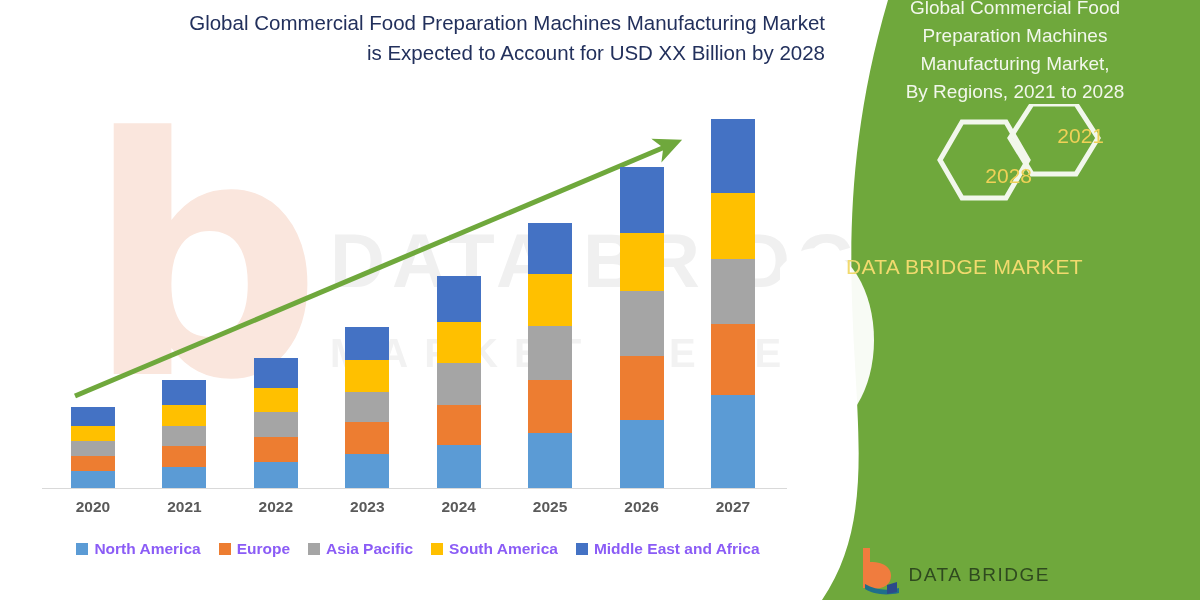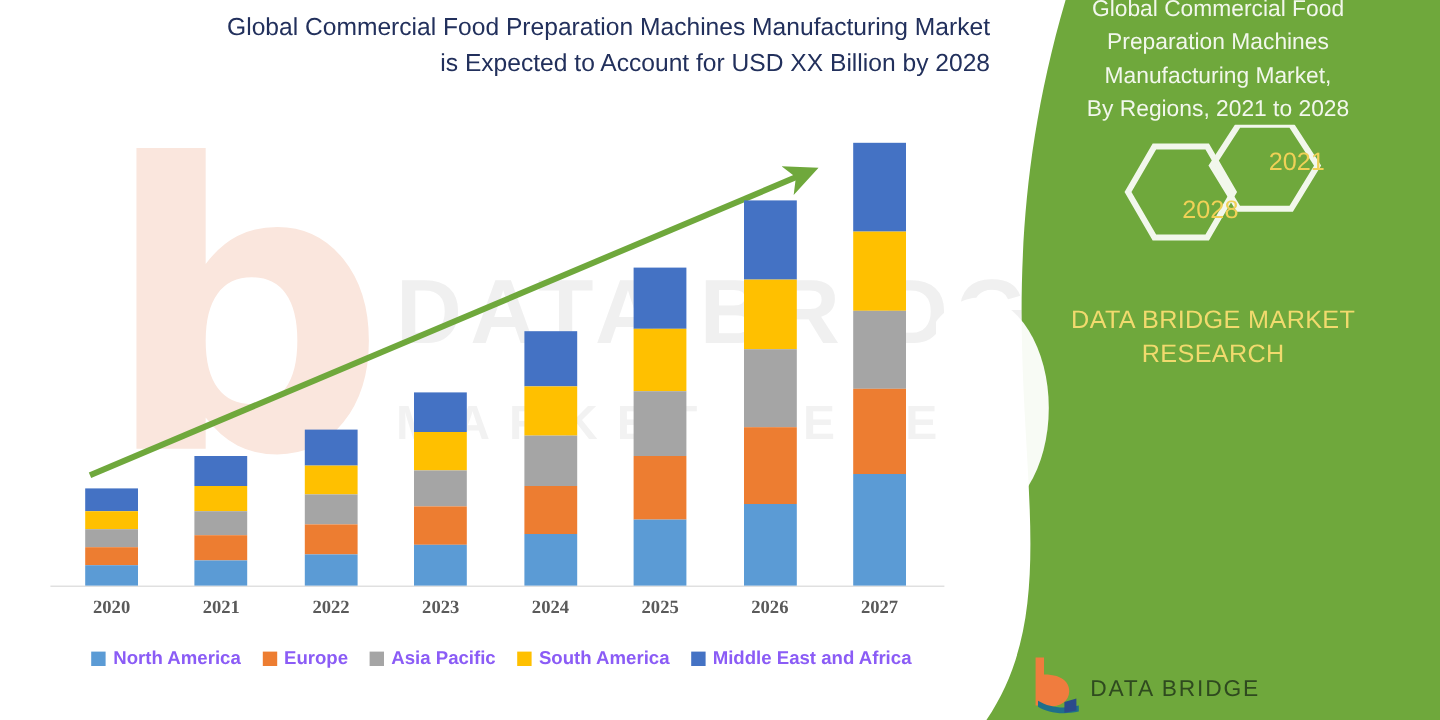--- a/index.html
+++ b/index.html
@@ -98,21 +98,21 @@
     font-weight: 400;
     z-index: 7;
   }
   .hex-label.l2021 { right: 96px; top: 124px; }
   .hex-label.l2028 { right: 168px; top: 164px; }
 
   .dbmr {
     position: absolute;
     right: 24px; top: 252px;
     width: 330px;
-    text-align: center;
+    text-align: left;
     color: #f1da6e;
     font-size: 21px;
     letter-spacing: 0.3px;
     line-height: 29px;
     z-index: 6;
   }
 
   
   .logo {
     position: absolute;
@@ -161,21 +161,20 @@
   }
   .seg { width: 100%; }
 
   .xlabels {
     position: absolute;
     left: 48px; top: 498px;
     width: 730px;
     display: flex;
     justify-content: space-between;
     z-index: 5;
-    font-family: Liberation Serif, serif;
   }
   .xlabel {
     width: 90px;
     text-align: center;
     color: #5a5a5a;
     font-size: 15.5px;
     font-weight: 700;
   }
 
   .arrow { position: absolute; left: 0; top: 0; width: 840px; height: 600px; z-index: 5; pointer-events: none; }
@@ -355,21 +354,20 @@
     <svg width="200" height="112" viewBox="0 0 200 112">
       <polygon points="18,56 40,18 84,18 106,56 84,94 40,94" fill="none" stroke="#f2f7ec" stroke-width="5"></polygon>
       <polygon points="88,34 110,0 154,0 176,34 154,70 110,70" fill="none" stroke="#f2f7ec" stroke-width="5"></polygon>
     </svg>
   </div>
   <div class="hex-label l2021">2021</div>
   <div class="hex-label l2028">2028</div>
 
   <div class="dbmr">
     <div>DATA BRIDGE MARKET</div>
-    <div>RESEARCH</div>
   </div>
 
   <div class="logo">
     <div class="logo-mark">
       <svg width="44" height="52" viewBox="0 0 44 52">
         <path d="M6,4 L13,4 L13,44 L6,44 Z" fill="#F07C3E"></path>
         <path d="M13,18 C30,18 34,26 34,32 C34,40 27,45 16,45 L13,45 Z" fill="#F07C3E"></path>
         <path d="M8,40 C18,46 30,47 42,44 L42,49 C28,52 16,50 8,45 Z" fill="#1F6F8B"></path>
         <path d="M30,41 L40,38 L40,48 L30,50 Z" fill="#2B4A8B"></path>
       </svg>

